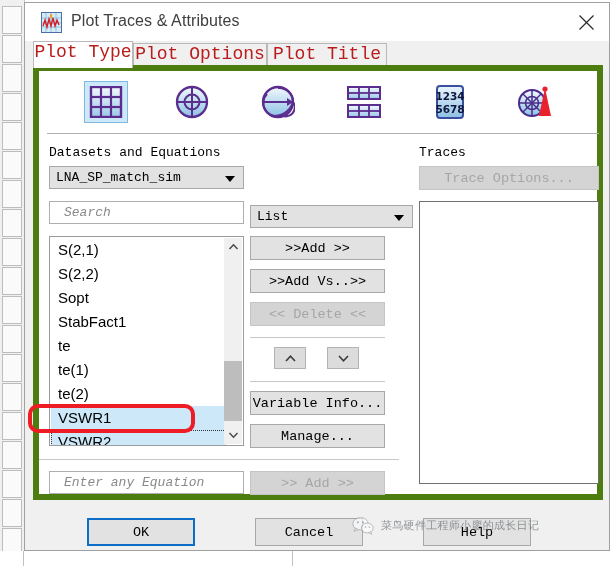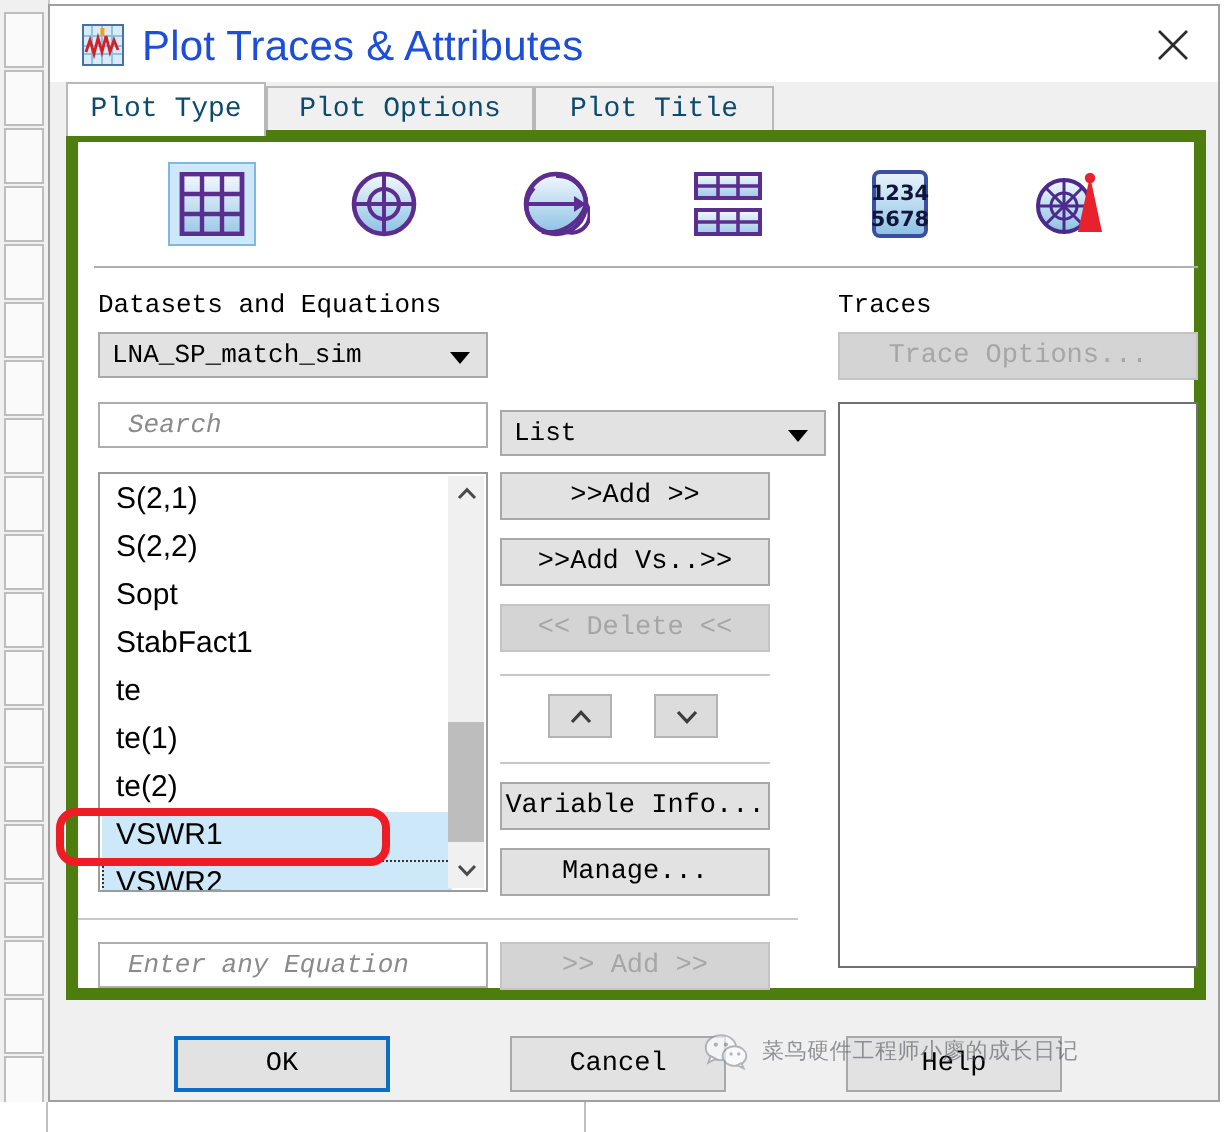--- a/index.html
+++ b/index.html
@@ -69,22 +69,22 @@
     width: 21px; height: 21px;
     background: #cfe6f5;
     border: 1px solid #4a6fa5;
     box-sizing: border-box;
     overflow: hidden;
   }
   .title-icon svg { display:block; }
   .title-text {
     position: absolute;
     left: 46px; top: 9px;
-    font-size: 21px;
-    color: #1d4ed8;
+    font-size: 16px;
+    color: #404040;
     font-family: "Liberation Sans", sans-serif;
     letter-spacing: .1px;
   }
   .close-btn {
     position: absolute;
     right: 0; top: 0;
     width: 46px; height: 38px;
     display: flex; align-items: center; justify-content: center;
     cursor: pointer;
   }
@@ -99,23 +99,23 @@
   }
   .tab {
     position: absolute;
     top: 2px;
     height: 23px;
     box-sizing: border-box;
     border: 1px solid #b9b9b9;
     border-bottom: none;
     background: #f0f0f0;
     font-family: "Liberation Mono", monospace;
-    font-size: 14px;
-    color: #0c4a6e;
-    display: flex; align-items: center; justify-content: center;
+    font-size: 18px;
+    color: #b91c1c;
+    display: flex; align-items: flex-start; justify-content: center;
     cursor: default;
   }
   .tab.active {
     background: #ffffff;
     border-color: #b9b9b9;
     top: 0px;
     height: 27px;
     z-index: 3;
   }
 

